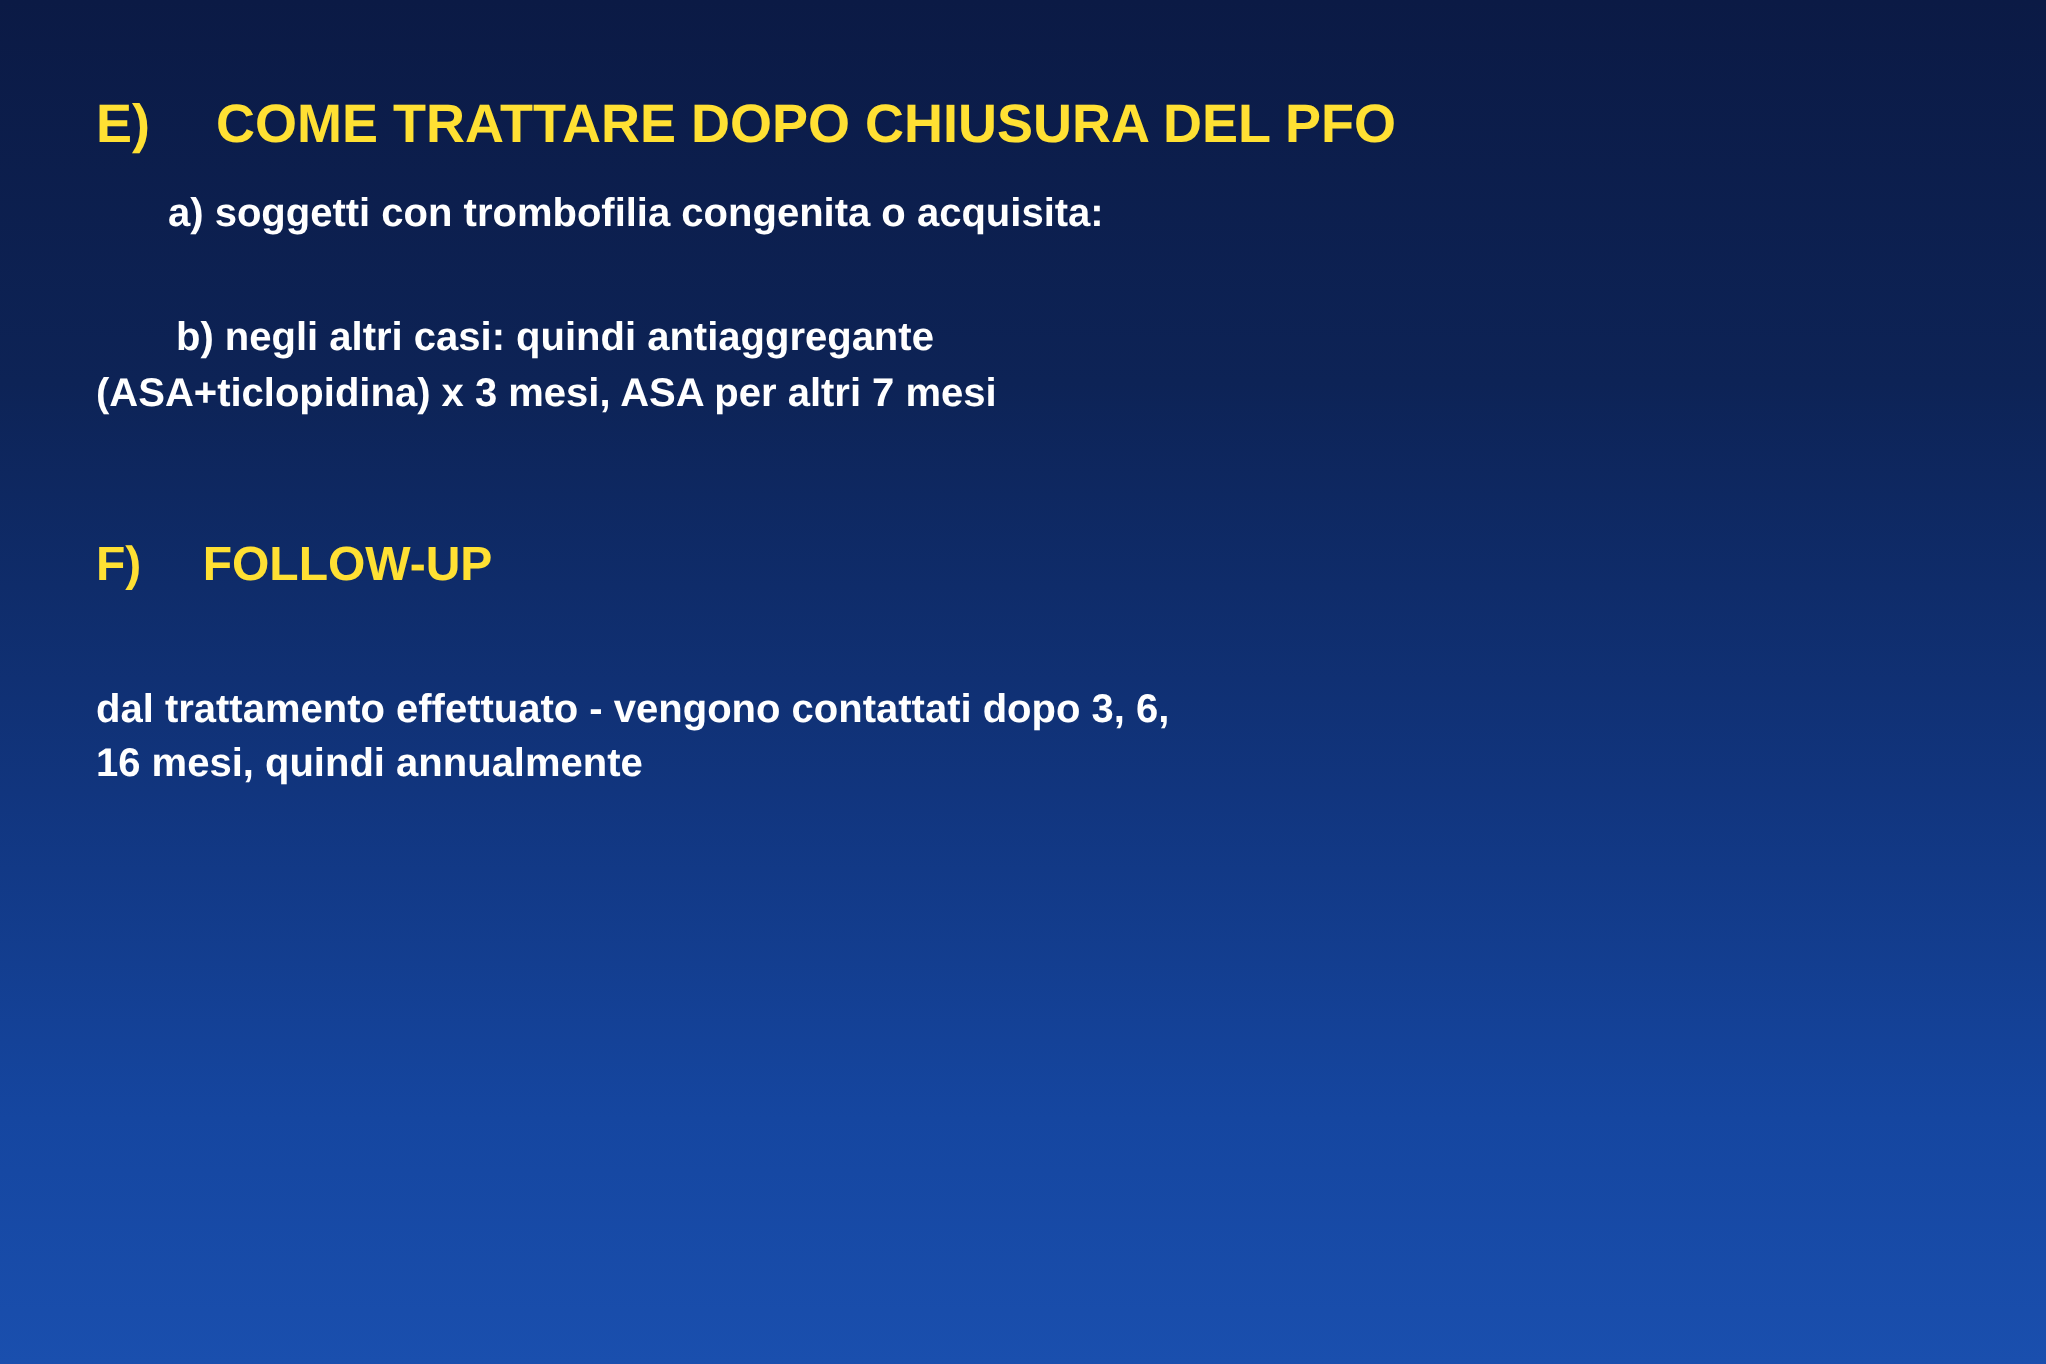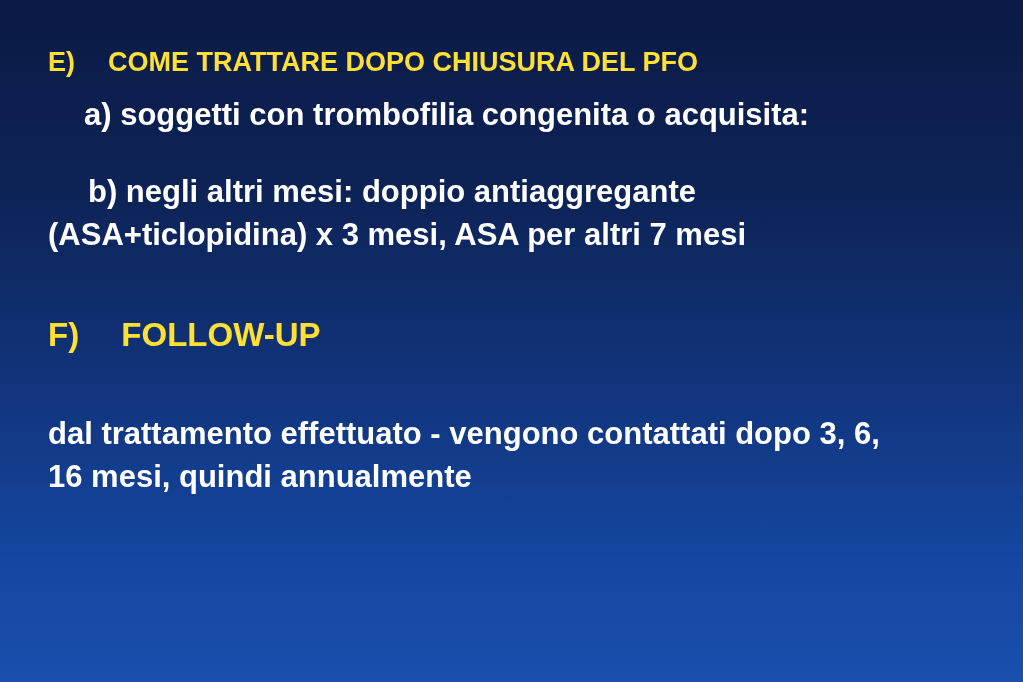--- a/index.html
+++ b/index.html
@@ -31,29 +31,29 @@
   .heading {
     color: #ffe033;
     font-size: 27px;
     font-weight: bold;
     line-height: 1.2;
     white-space: pre;
     margin: 0 0 14px 0;
   }
   .heading-2 {
     color: #ffe033;
-    font-size: 33px;
+    font-size: 24px;
     font-weight: bold;
     line-height: 1.2;
     white-space: pre;
     margin: 0 0 12px 0;
   }
   .para {
     color: #ffffff;
-    font-size: 31px;
+    font-size: 20px;
     font-weight: bold;
     line-height: 1.38;
     margin: 16px 0 10px 0;
   }
   .para .indent {
     display: inline-block;
     width: 36px;
   }
   .para.second .indent {
     width: 40px;
@@ -71,21 +71,21 @@
     <div class="block-e">
       <div class="heading">E)	COME TRATTARE DOPO CHIUSURA DEL PFO</div>
 
       <div class="para">
         <span class="indent"></span><span>a) soggetti con trombofilia congenita o acquisita:</span><br>
       </div>
 
       <div class="spacer-c"></div>
 
       <div class="para second">
-        <span class="indent"></span><span>b) negli altri mesi: doppio antiaggregante</span><br>
+        <span class="indent"></span><span>b) negli altri casi: quindi antiaggregante</span><br>
         <span>(ASA+ticlopidina) x 3 mesi, ASA per altri 7 mesi</span>
       </div>
     </div>
 
     <div class="spacer-b"></div>
 
     <div>
       <div class="heading-2">F)	FOLLOW-UP</div>
 
       <div class="para">

